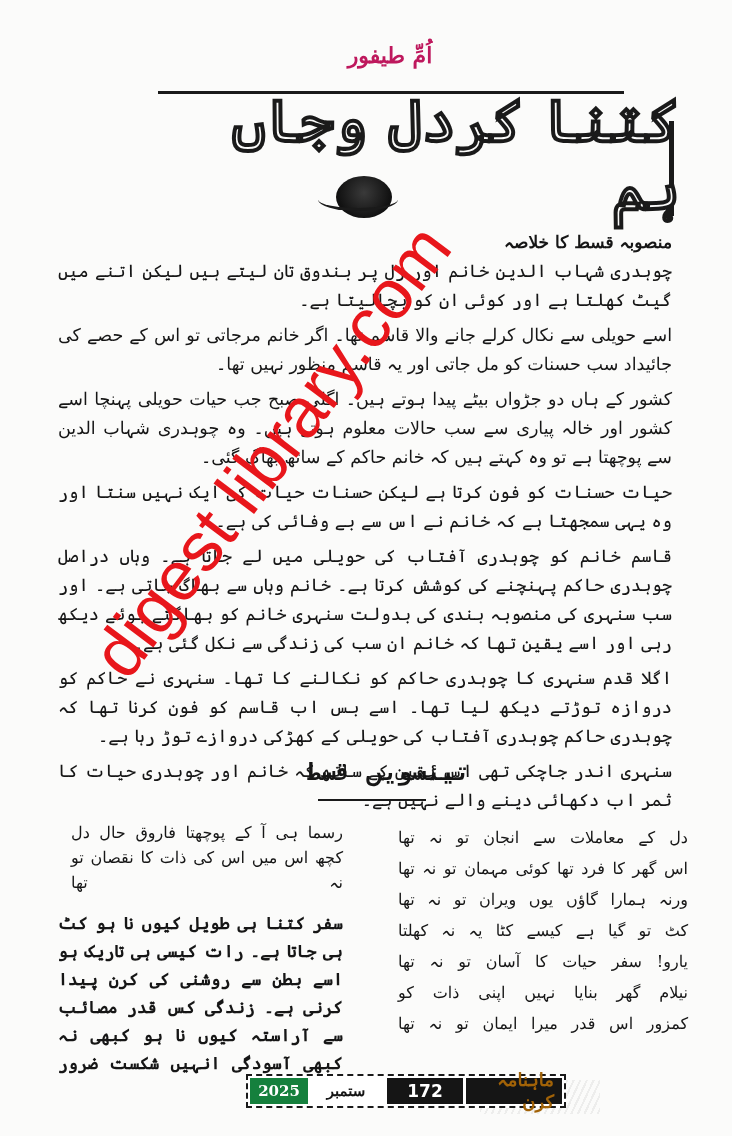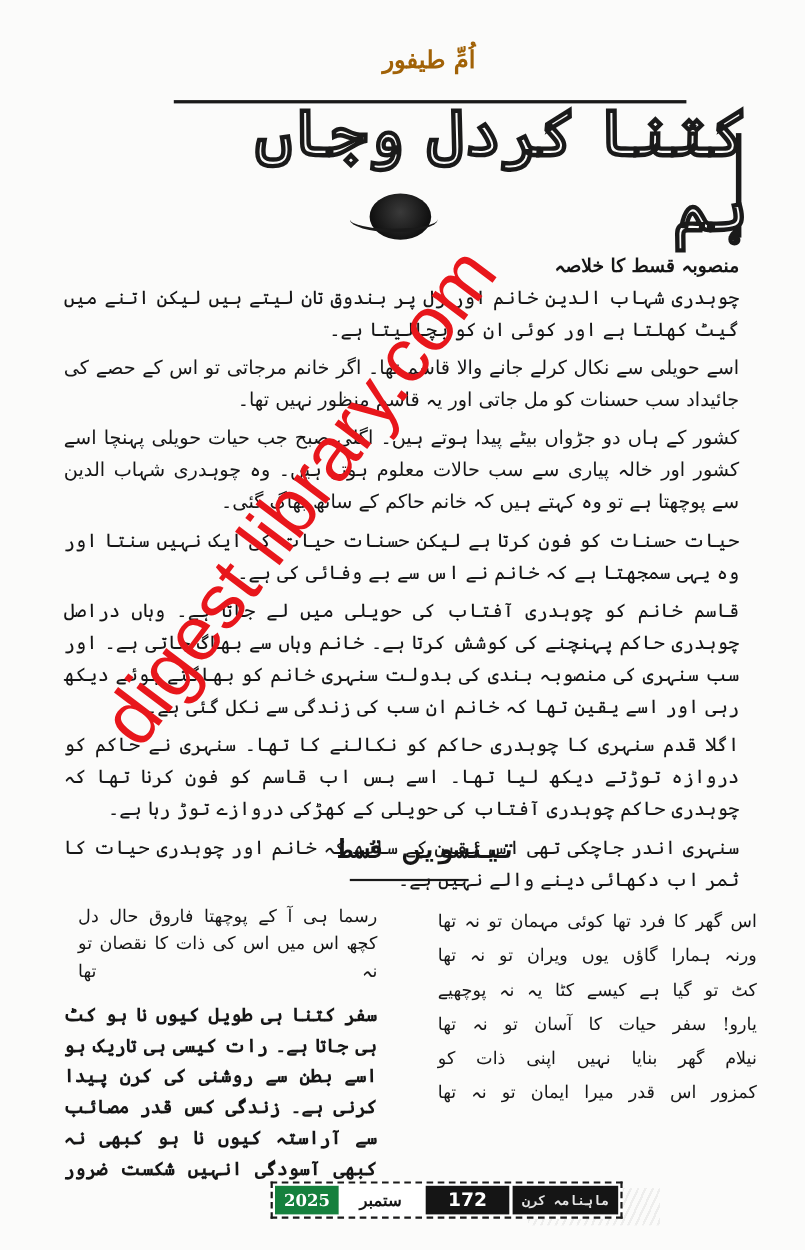--- a/index.html
+++ b/index.html
@@ -7,21 +7,21 @@
     width:732px; height:1136px; position:relative; overflow:hidden;
     background:#fbfbfa; color:#161616;
     font-family:"DejaVu Sans", sans-serif;
   }
   .page { position:absolute; inset:0; }
   .rtl { direction:rtl; unicode-bidi:embed; }
 
   
   .author {
     position:absolute; left:300px; top:42px; width:180px; text-align:center;
-    font-family:"DejaVu Serif", serif; font-size:22px; font-weight:bold; color:#a16207;
+    font-family:"DejaVu Serif", serif; font-size:22px; font-weight:bold; color:#be185d;
   }
   .title-rule { position:absolute; left:158px; top:91px; width:466px; height:3px; background:#1a1a1a; }
   .side-rule { position:absolute; left:669px; top:121px; width:5px; height:95px; background:#1a1a1a; }
   .title {
     position:absolute; left:150px; top:100px; width:530px; height:110px;
     display:flex; align-items:center; justify-content:center;
     font-family:"DejaVu Serif", serif; font-size:58px; font-weight:bold;
     color:#fbfbfa;
     -webkit-text-stroke:2.2px #1a1a1a;
     letter-spacing:2px;
@@ -71,21 +71,21 @@
     display:flex; align-items:stretch;
     border:2px dashed #1a1a1a; padding:2px; background:#fff;
   }
   .footer .cell {
     display:flex; align-items:center; justify-content:center; padding:0 8px;
     font-weight:bold;
   }
   .footer .year { background:#15803d; color:#fff; font-family:"DejaVu Serif", serif; font-size:15px; width:42px; }
   .footer .month { background:#fff; color:#151515; font-family:"DejaVu Serif", serif; font-size:15px; width:60px; }
   .footer .num { background:#151515; color:#fff; font-family:"DejaVu Sans", sans-serif; font-size:17px; width:60px; margin:0 3px; }
-  .footer .mag { background:#151515; color:#e5e5e5; font-family:Liberation Mono, monospace; font-size:12px; width:80px; }
+  .footer .mag { background:#151515; color:#a16207; font-family:Liberation Serif, serif; font-size:18px; width:80px; }
   .scuff {
     position:absolute; left:480px; top:1080px; width:120px; height:34px;
     background:repeating-linear-gradient(115deg, rgba(0,0,0,0.08) 0 2px, transparent 2px 6px);
     opacity:.7;
   }
 
   
   .watermark {
     position:absolute; left:60px; top:500px; width:720px;
     transform-origin:left center; transform:rotate(-53deg);
@@ -114,23 +114,24 @@
     <p>حیات حسنات کو فون کرتا ہے لیکن حسنات حیات کی ایک نہیں سنتا اور وہ یہی سمجھتا ہے کہ خانم نے اس سے بے وفائی کی ہے۔</p>
     <p>قاسم خانم کو چوہدری آفتاب کی حویلی میں لے جاتا ہے۔ وہاں دراصل چوہدری حاکم پہنچنے کی کوشش کرتا ہے۔ خانم وہاں سے بھاگ جاتی ہے۔ اور سب سنہری کی منصوبہ بندی کی بدولت سنہری خانم کو بھاگتے ہوئے دیکھ رہی اور اسے یقین تھا کہ خانم ان سب کی زندگی سے نکل گئی ہے۔</p>
     <p>اگلا قدم سنہری کا چوہدری حاکم کو نکالنے کا تھا۔ سنہری نے حاکم کو دروازہ توڑتے دیکھ لیا تھا۔ اسے بس اب قاسم کو فون کرنا تھا کہ چوہدری حاکم چوہدری آفتاب کی حویلی کے کھڑکی دروازے توڑ رہا ہے۔</p>
     <p>سنہری اندر جاچکی تھی اس یقین کے ساتھ کہ خانم اور چوہدری حیات کا ثمر اب دکھائی دینے والے نہیں ہے۔</p>
   </div>
 
   <div class="installment rtl">تیئسویں قسط</div>
   <div class="installment-rule"></div>
 
   <div class="poem-right rtl">
+    <div>دل کے معاملات سے انجان تو نہ تھا</div>
     <div>اس گھر کا فرد تھا کوئی مہمان تو نہ تھا</div>
     <div>ورنہ ہمارا گاؤں یوں ویران تو نہ تھا</div>
-    <div>کٹ تو گیا ہے کیسے کٹا یہ نہ پوچھیے</div>
+    <div>کٹ تو گیا ہے کیسے کٹا یہ نہ کھلتا</div>
     <div>یارو! سفر حیات کا آسان تو نہ تھا</div>
     <div>نیلام گھر بنایا نہیں اپنی ذات کو</div>
     <div>کمزور اس قدر میرا ایمان تو نہ تھا</div>
   </div>
 
   <div class="poem-left rtl">
     <div class="verse">
       <div>رسما ہی آ کے پوچھتا فاروق حال دل</div>
       <div>کچھ اس میں اس کی ذات کا نقصان تو نہ تھا</div>
     </div>

